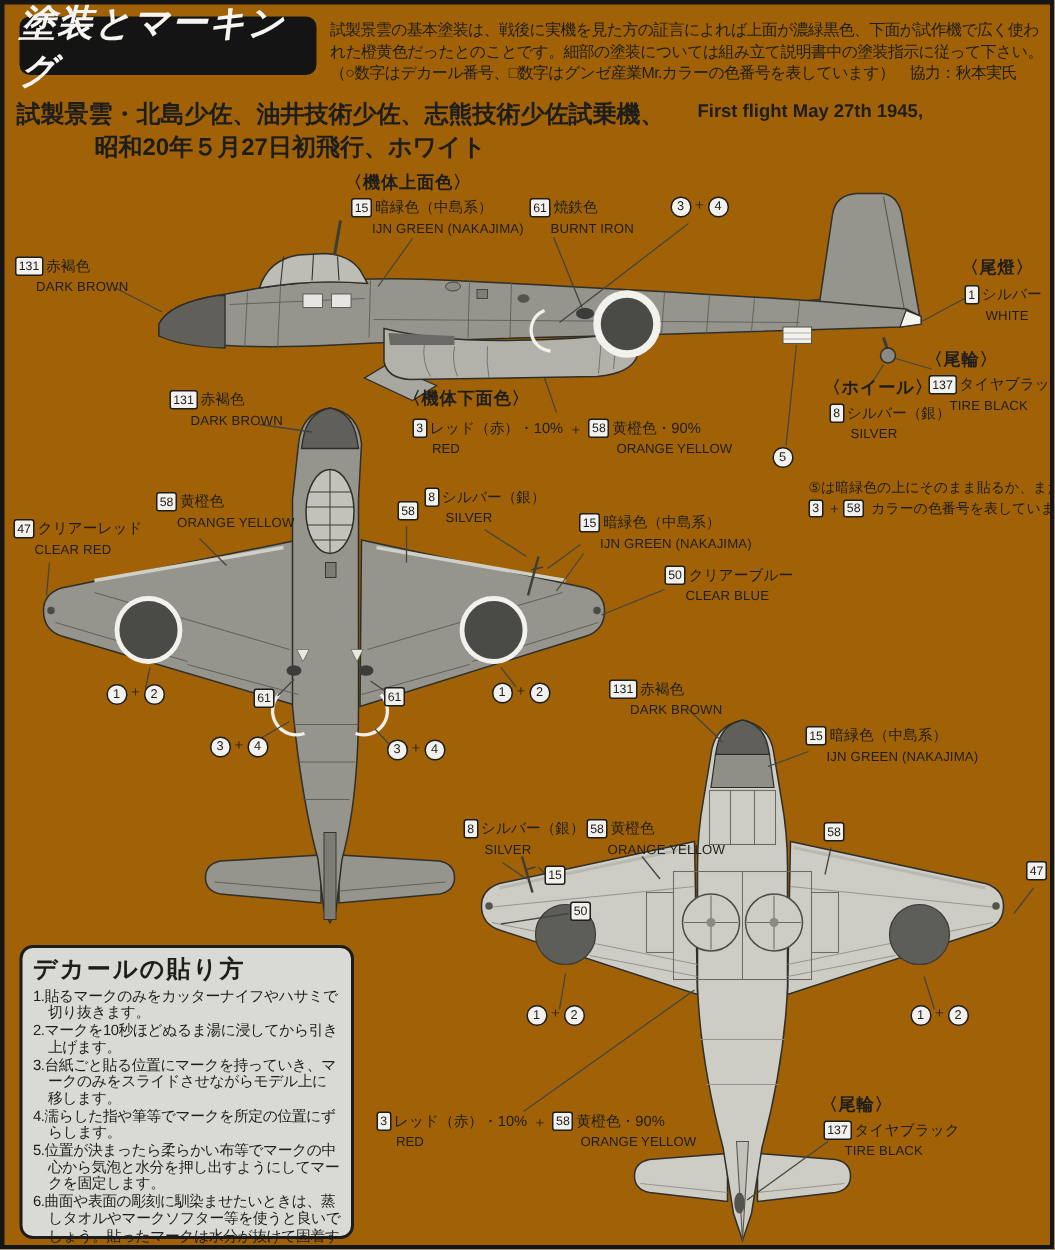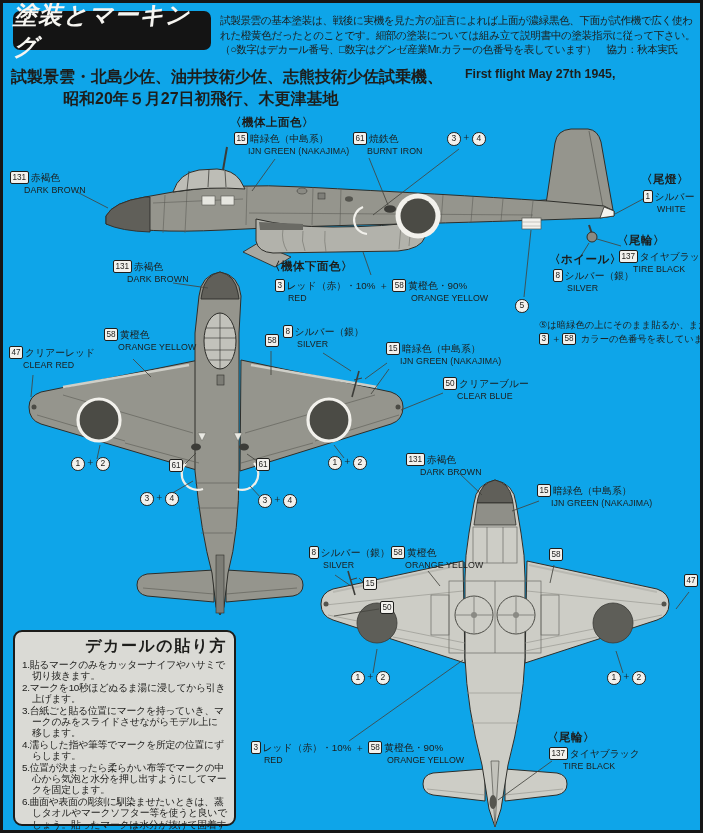--- a/index.html
+++ b/index.html
@@ -1,17 +1,17 @@
 <!DOCTYPE html>
 <html><head>
 <meta charset="utf-8">
 <style>
   html,body{margin:0;padding:0;background:#fff;}
   .page{position:relative;width:703px;height:833px;box-sizing:border-box;
-        background:#0ea5e9;border:3px solid #161616;margin:0;
+        background:#a16207;border:3px solid #161616;margin:0;
         font-family:"Liberation Sans","DejaVu Sans",sans-serif;color:#1d1d1b;overflow:hidden;}
   svg.art{position:absolute;left:0;top:0;}
   .hdr-box{position:absolute;left:10px;top:8px;width:198px;height:39px;background:#141414;
            border-radius:7px;color:#f6f5f1;display:flex;align-items:center;justify-content:center;}
   .hdr-box span{font-size:24px;font-weight:bold;font-style:italic;letter-spacing:1px;}
   .intro{position:absolute;left:217px;top:10px;width:486px;font-size:10.6px;line-height:14.6px;
          letter-spacing:-0.4px;white-space:nowrap;}
   .subject{position:absolute;left:8px;top:63px;font-size:16px;font-weight:bold;line-height:22px;white-space:nowrap;}
   .subject .l2{padding-left:52px;}
   .english{position:absolute;left:462px;top:63px;font-size:12.3px;font-weight:bold;line-height:16px;white-space:nowrap;}
@@ -22,21 +22,21 @@
       font-size:8.2px;line-height:9.5px;padding:0.5px 1.5px;margin-right:2px;vertical-align:1px;font-weight:normal;}
   .circ{display:inline-block;width:11.5px;height:11.5px;border:1px solid #1d1d1b;border-radius:50%;
         background:#f2f1ed;font-size:8.5px;line-height:11.5px;text-align:center;vertical-align:-1px;}
   .plus{font-size:9.5px;margin:0 1px;}
   .co.note{font-size:9.3px;line-height:14px;}
   .mixen{position:relative;height:11px;}
   .mixen .e1{position:absolute;left:13px;font-size:8.8px;}
   .mixen .e2{position:absolute;left:136px;font-size:8.8px;}
   .dbox{position:absolute;left:10px;top:627px;width:223px;height:196px;background:#dadad5;
         border:2.2px solid #1c1c1a;border-radius:9px;padding:4px 7px;box-sizing:border-box;}
-  .dbox h3{margin:0 0 2px 0;text-align:right;font-size:16px;letter-spacing:1.5px;}
+  .dbox h3{margin:0 0 2px 0;text-align:left;font-size:16px;letter-spacing:1.5px;}
   .step{font-size:9.9px;line-height:11.4px;text-indent:-10px;padding-left:10px;letter-spacing:-0.3px;}
 </style>
 </head>
 <body>
 
 <div class="page">
 
   <svg class="art" width="703" height="833" viewBox="0 0 703 833">
 
     <g>
@@ -228,21 +228,21 @@
   <div class="hdr-box">
     <span>塗装とマーキング</span>
   </div>
   <div class="intro">
     <div>試製景雲の基本塗装は、戦後に実機を見た方の証言によれば上面が濃緑黒色、下面が試作機で広く使わ</div>
     <div>れた橙黄色だったとのことです。細部の塗装については組み立て説明書中の塗装指示に従って下さい。</div>
     <div>（○数字はデカール番号、□数字はグンゼ産業Mr.カラーの色番号を表しています）　協力：秋本実氏</div>
   </div>
   <div class="subject">
     <div>試製景雲・北島少佐、油井技術少佐、志熊技術少佐試乗機、</div>
-    <div class="l2">昭和20年５月27日初飛行、木更津基地</div>
+    <div class="l2">昭和20年５月27日初飛行、ホワイト</div>
   </div>
   <div class="english">
     <div>First flight May 27th 1945,</div>
   </div>
 
   <div id="callouts">
       <div class="co sec" style="left: 227px; top: 113px;">〈機体上面色〉</div>
       <div class="co paint" style="left: 231px; top: 129px;">
         <div><span class="sq">15</span><span class="jp">暗緑色（中島系）</span></div>
         <div class="en">IJN GREEN (NAKAJIMA)</div>

